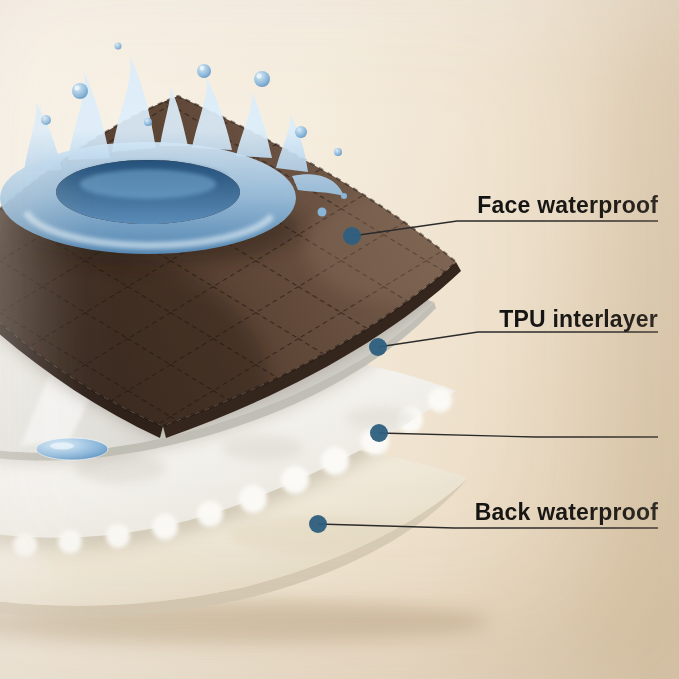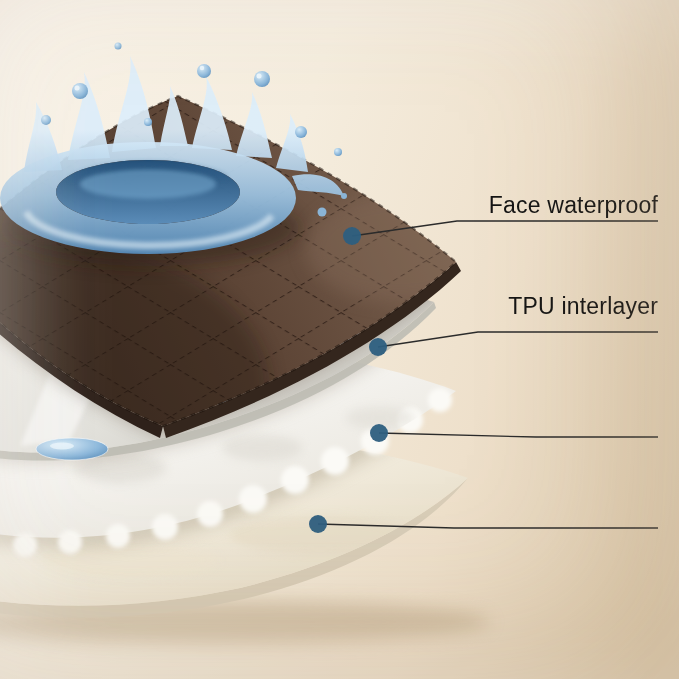--- a/index.html
+++ b/index.html
@@ -8,24 +8,24 @@
     background:linear-gradient(108deg,#f9f3e9 0%,#f5edde 38%,#eee0cb 68%,#dbc8aa 100%);
     font-family:"Liberation Sans",sans-serif;
   }
   .stage::after{
     content:"";position:absolute;inset:0;pointer-events:none;
     box-shadow:inset -55px -45px 150px rgba(156,124,82,.22), inset 25px 15px 90px rgba(255,255,255,.35);
   }
   svg.art{position:absolute;inset:0;display:block;}
   .callout-label{
     position:absolute;right:21px;text-align:right;white-space:nowrap;
-    font-size:23px;font-weight:400;color:#141414;letter-spacing:.2px;
+    font-size:23px;font-weight:700;color:#141414;letter-spacing:.2px;
   }
   .c-face{top:192px}
-  .c-tpu{top:293px}
+  .c-tpu{top:306px}
   .c-soft{top:408px}
   .c-back{top:499px}
 </style>
 </head>
 <body>
 
 <div class="stage">
 
   <svg class="art" width="679" height="679" viewBox="0 0 679 679">
     <defs>
@@ -202,14 +202,15 @@
     <g filter="url(#b1)" opacity="0.95">
       <circle cx="352" cy="236" r="9" fill="#2e5f80"></circle>
       <circle cx="378" cy="347" r="9" fill="#2e5f80"></circle>
       <circle cx="379" cy="433" r="9" fill="#2e5f80"></circle>
       <circle cx="318" cy="524" r="9" fill="#2e5f80"></circle>
     </g>
   </svg>
 
   <div class="callout-label c-face">Face waterproof</div>
   <div class="callout-label c-tpu">TPU interlayer</div>
+  <div class="callout-label c-back">Back waterproof</div>
 
 </div>
 
 </body></html>

